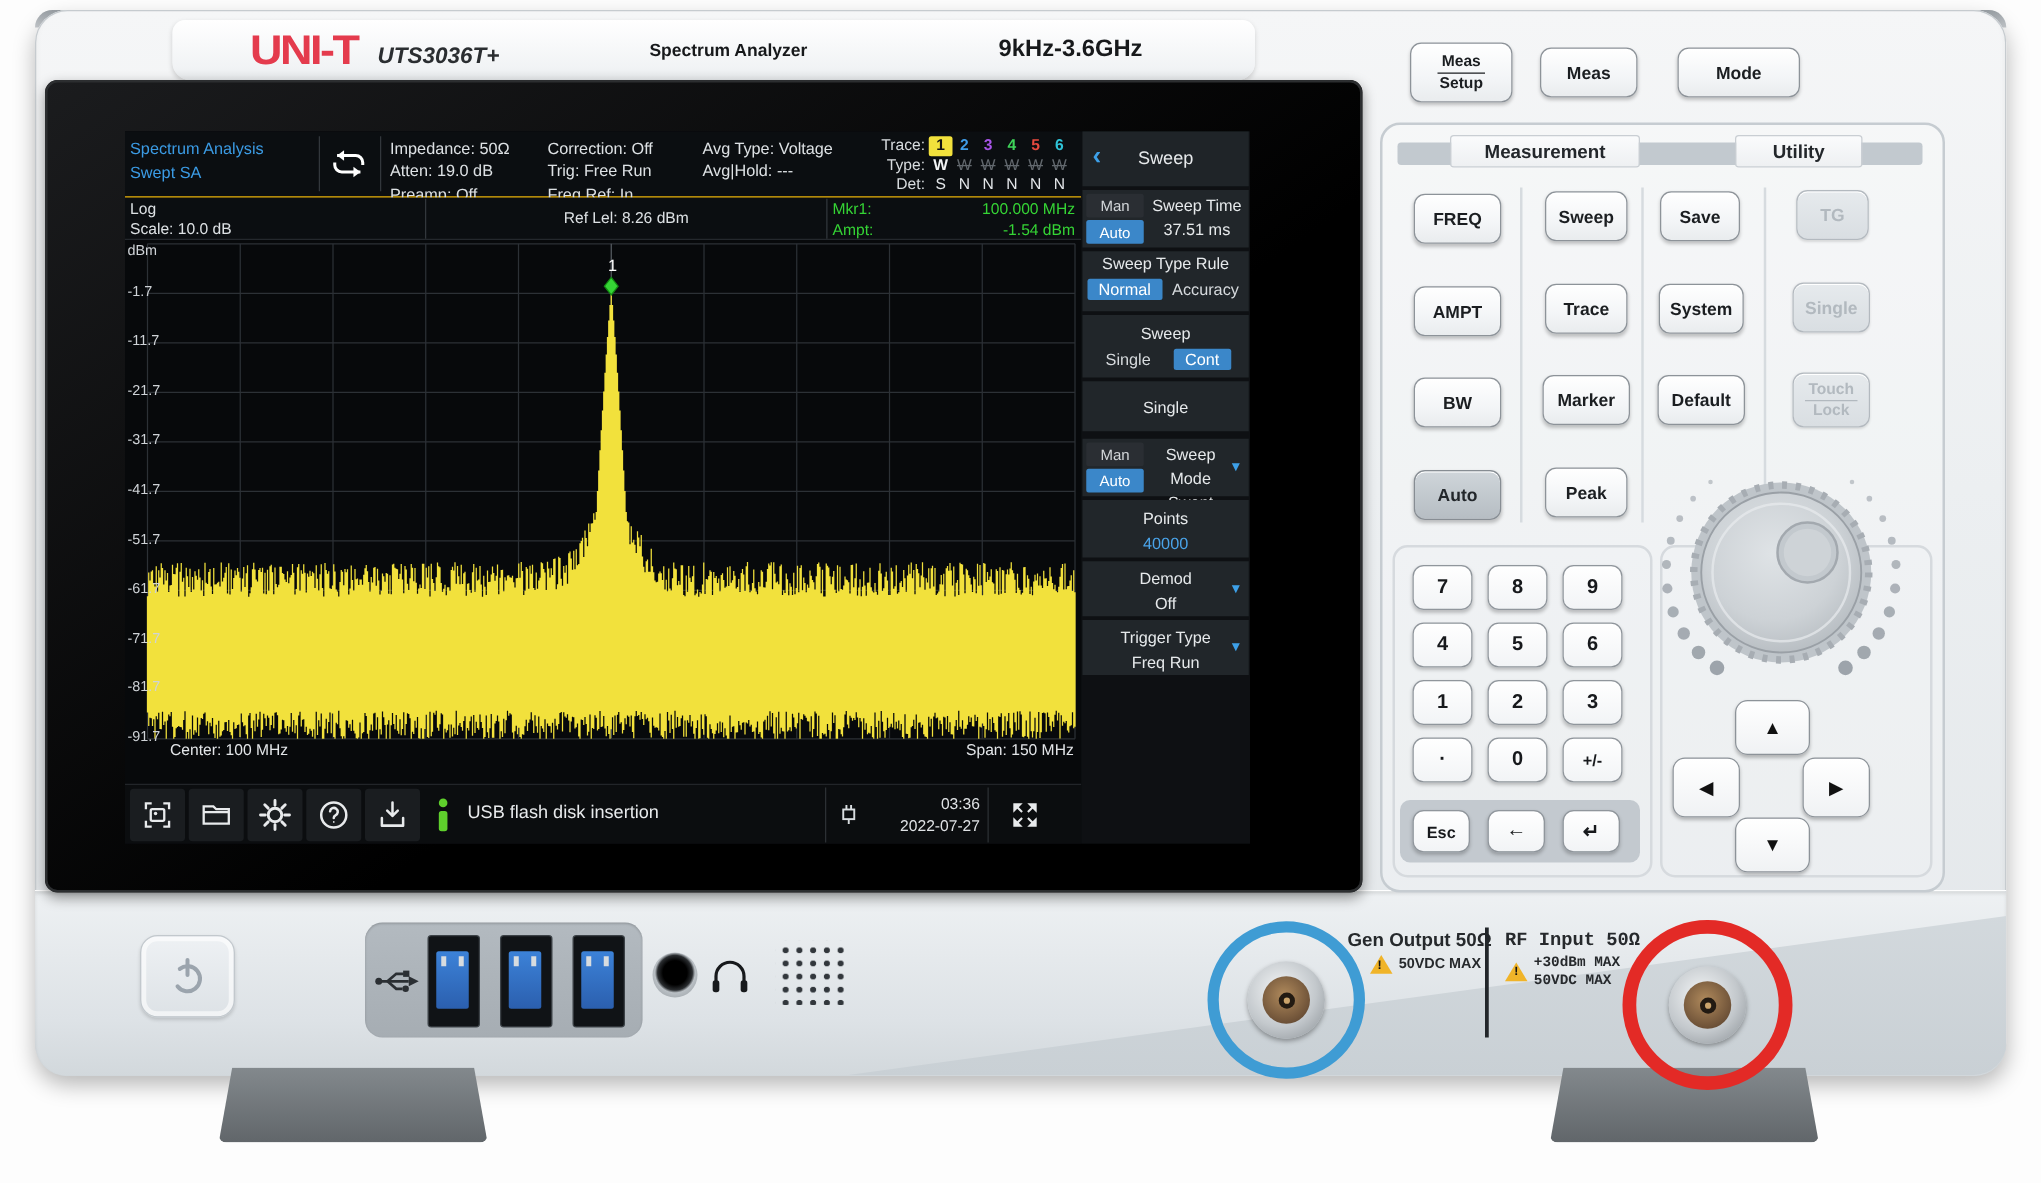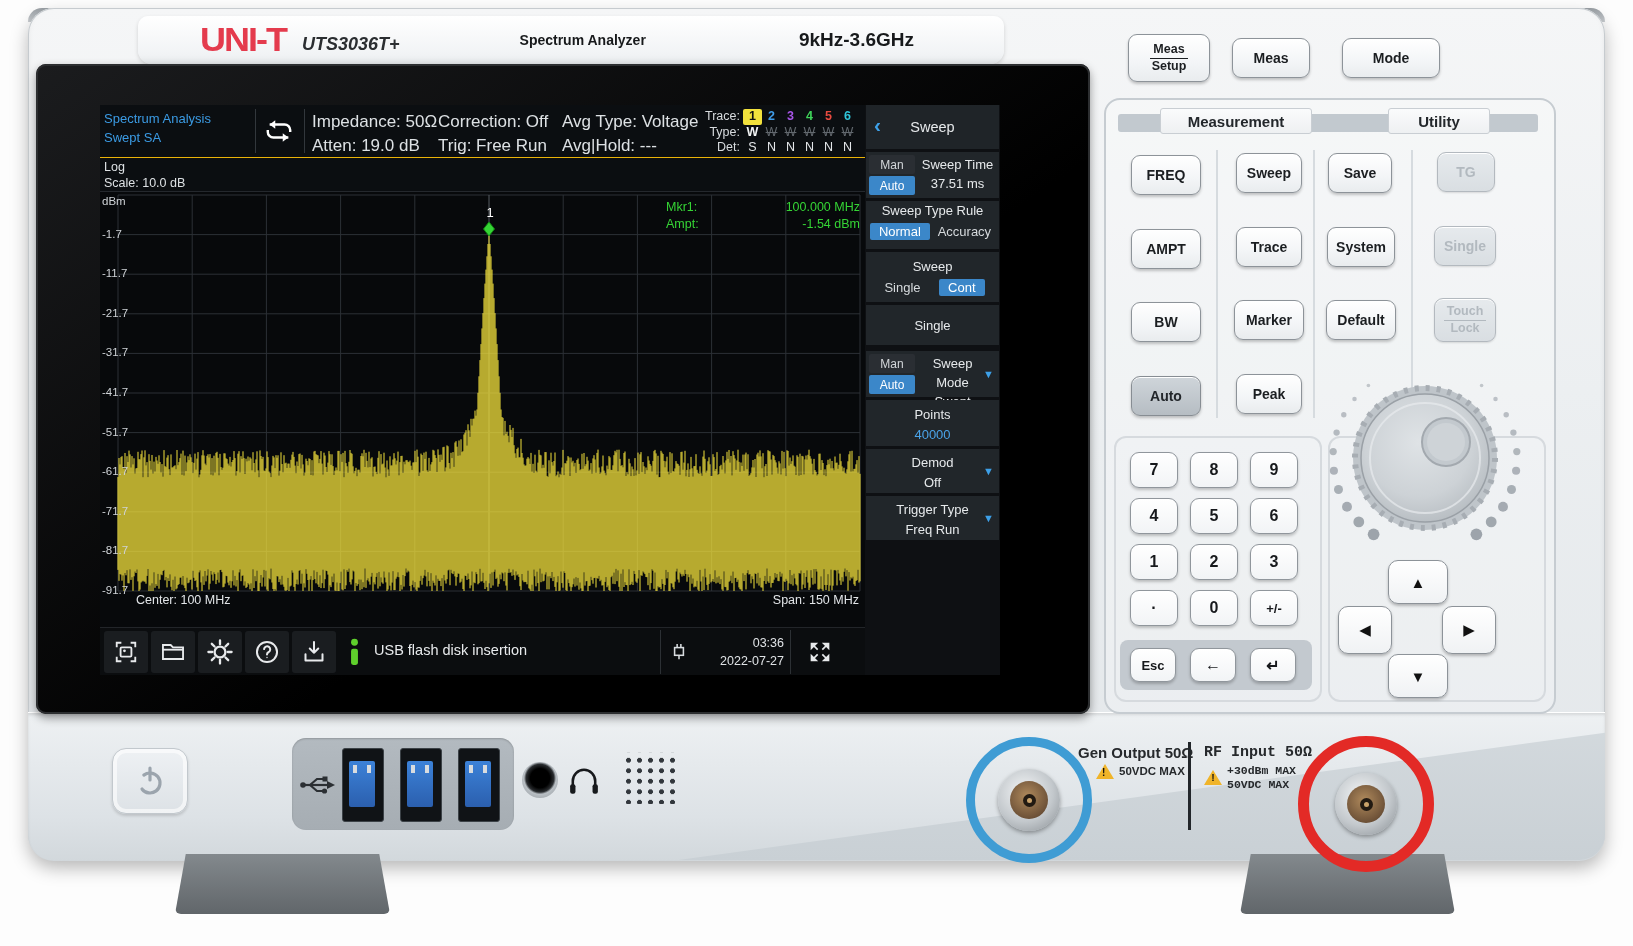--- a/index.html
+++ b/index.html
@@ -24,35 +24,35 @@
   .model{font-size:18px;font-weight:700;font-style:italic;color:#2b2e31;margin-left:16px;margin-top:8px;}
   .h-title{font-size:14px;font-weight:700;color:#17191b;margin-left:120px;}
   .h-range{font-size:19px;font-weight:700;color:#17191b;margin-left:auto;margin-right:90px;}
   
   .bezel{left:36px;top:64px;width:1054px;height:650px;border-radius:10px;
     background:linear-gradient(145deg,#1b1c1e,#000 60%);box-shadow:inset 0 0 0 2px #2c2e30, 0 4px 10px rgba(0,0,0,.4);}
   .screen{left:100px;top:105px;width:900px;height:570px;background:#07090b;overflow:hidden;color:#e8eaec;}
   .statusbar{left:0;top:0;width:765px;height:52px;background:#0b0e11;border-bottom:3px solid #eab308;}
   .mode-block{left:4px;top:5px;width:150px;font-size:13px;line-height:1.45;color:#3b9be4;}
   .sdiv{top:4px;width:1px;height:44px;background:#32373c;}
-  .scol{top:5px;font-size:17px;line-height:1.42;color:#dde1e4;}
+  .scol{top:5px;font-size:13px;line-height:1.42;color:#dde1e4;}
   .loop-icon{left:160px;top:12px;}
   .trace-table{left:596px;top:4px;width:165px;font-size:12.5px;line-height:1.25;}
   .tt-row{display:flex;}
   .tt-label{width:44px;text-align:right;color:#d8dcdf;margin-right:3px;}
   .tt-cell{width:19px;text-align:center;font-weight:700;}
   .tt-num1{background:#f2e13c;color:#111;border-radius:2px;}
   .c2{color:#3f9ce8}.c3{color:#a855e8}.c4{color:#3fd45a}.c5{color:#e84a3f}.c6{color:#2fc4d8}
   .w-on{color:#f2f4f5;font-weight:700;}
   .w-dim{color:#62686e;text-decoration:line-through;font-weight:400;}
   .det{color:#e4e7ea;font-weight:400;}
   .ampline{left:0;top:53px;width:765px;height:33px;background:#0b0e11;border-bottom:1px solid #24282d;font-size:12.5px;}
   .log-block{left:4px;top:1px;line-height:1.3;color:#dde1e4;}
   .ref-block{left:240px;top:1px;width:320px;text-align:center;line-height:30px;color:#dde1e4;border-left:1px solid #32373c;border-right:1px solid #32373c;height:32px;}
-  .mkr-block{left:566px;top:1px;width:194px;color:#35d435;line-height:1.35;margin-top:40px;}
+  .mkr-block{left:566px;top:1px;width:194px;color:#35d435;line-height:1.35;}
   .mkr-row{display:flex;justify-content:space-between;}
   .graph-wrap{left:0;top:86px;width:765px;height:404px;}
   .ylabel{left:2px;font-size:11.5px;color:#cfd3d7;z-index:3;}
   .gfooter1{left:0;top:488px;width:762px;height:16px;font-size:12.5px;color:#e2e5e8;}
   .gfooter2{left:0;top:504px;width:762px;height:16px;font-size:12.5px;color:#e2e5e8;}
   .toolbar{left:0;top:522px;width:765px;height:48px;background:#0b0d0f;border-top:1px solid #222529;}
   .tool-tile{top:3px;width:44px;height:42px;background:#1a1d20;border-radius:3px;display:flex;align-items:center;justify-content:center;}
   .tb-sep{top:2px;width:1px;height:44px;background:#2c3034;}
   .tb-info-text{left:274px;top:14px;font-size:14.5px;color:#e8eaec;}
   .tb-time{left:596px;top:7px;width:88px;text-align:right;font-size:12.5px;line-height:1.4;color:#dfe2e5;}
@@ -195,20 +195,21 @@
         <span class="tt-cell det">N</span>
       </div>
     </div>
   </div>
 
   <div class="abs ampline">
     <div class="abs log-block">
       <div>Log</div>
       <div>Scale: 10.0 dB</div>
     </div>
+    <div class="abs ref-block">Ref Lel: 8.26 dBm</div>
     <div class="abs mkr-block">
       <div class="mkr-row">
           <span>Mkr1:</span>
           <span>100.000 MHz</span>
         </div>
       <div class="mkr-row">
           <span>Ampt:</span>
           <span>-1.54 dBm</span>
         </div>
     </div>

